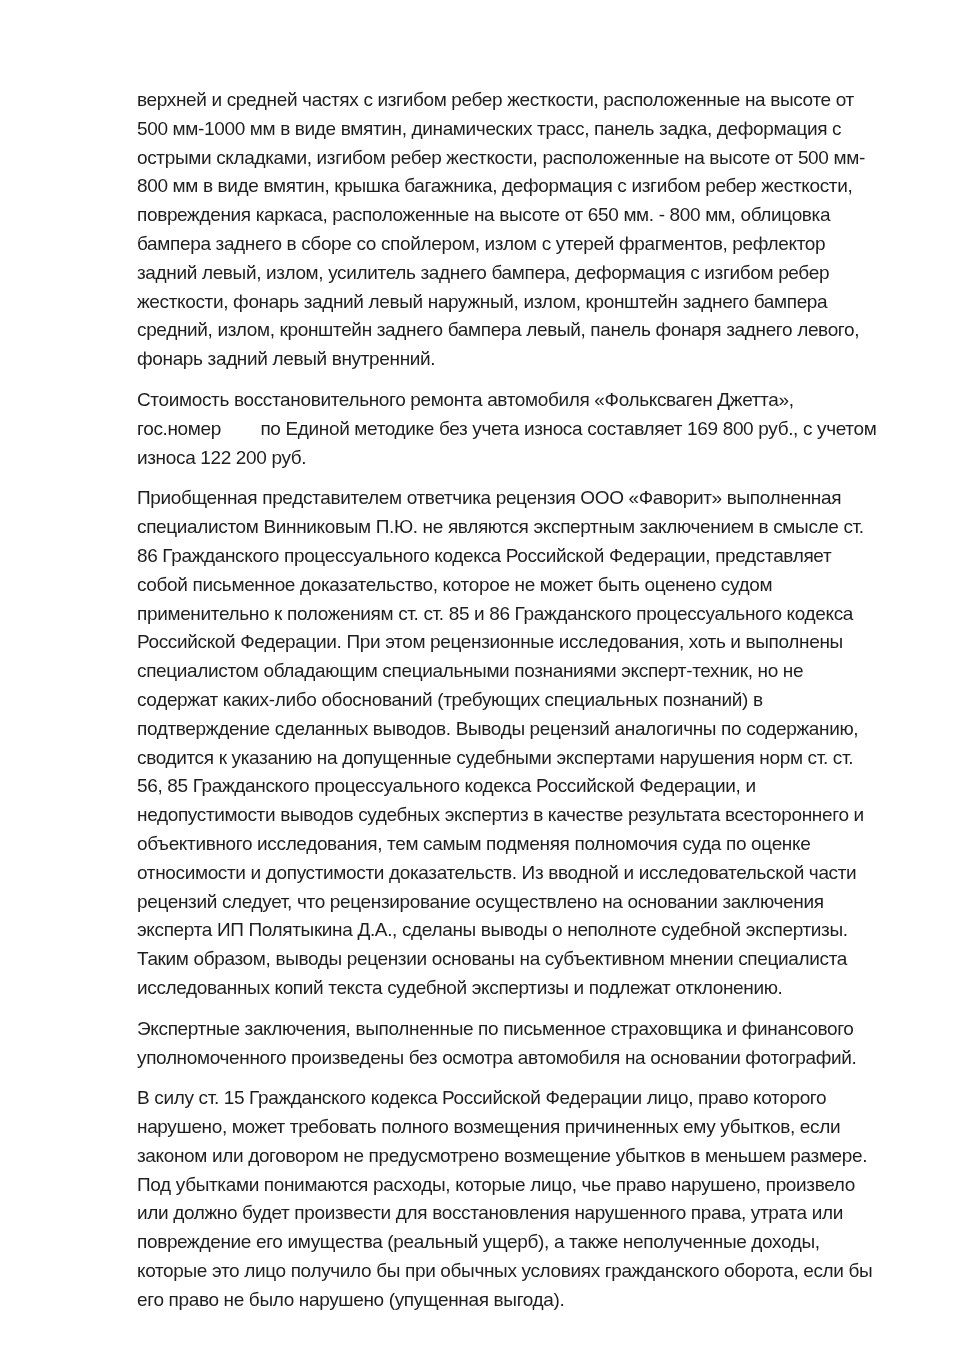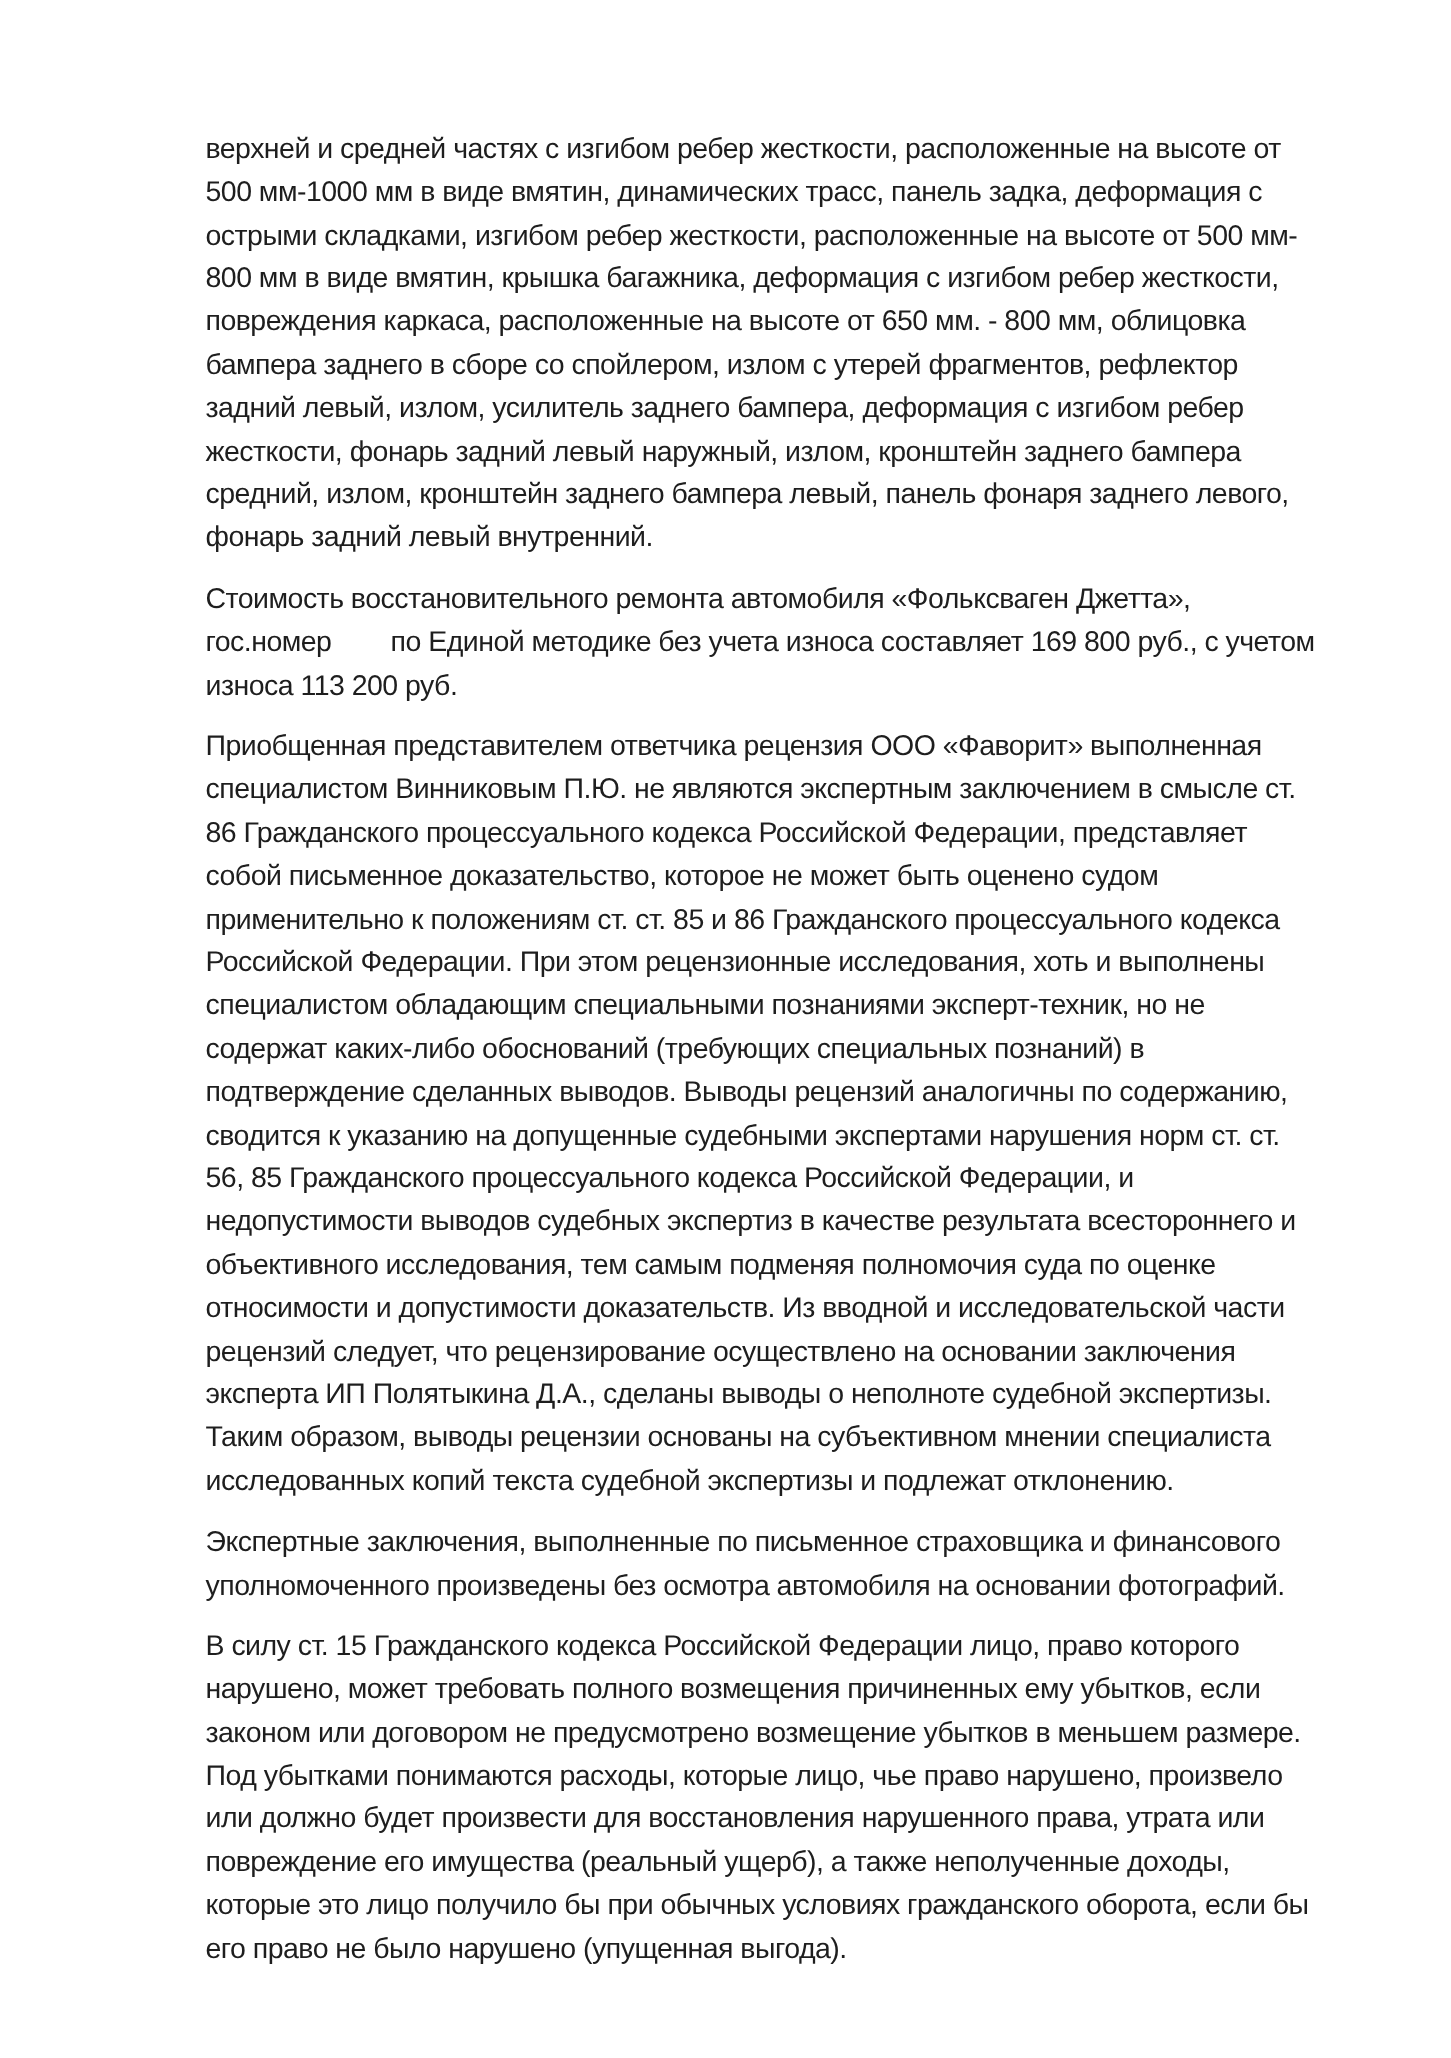--- a/index.html
+++ b/index.html
@@ -42,21 +42,21 @@
 острыми складками, изгибом ребер жесткости, расположенные на высоте от 500 мм-
 800 мм в виде вмятин, крышка багажника, деформация с изгибом ребер жесткости,
 повреждения каркаса, расположенные на высоте от 650 мм. - 800 мм, облицовка
 бампера заднего в сборе со спойлером, излом с утерей фрагментов, рефлектор
 задний левый, излом, усилитель заднего бампера, деформация с изгибом ребер
 жесткости, фонарь задний левый наружный, излом, кронштейн заднего бампера
 средний, излом, кронштейн заднего бампера левый, панель фонаря заднего левого,
 фонарь задний левый внутренний.</p>
     <p class="para">Стоимость восстановительного ремонта автомобиля «Фольксваген Джетта»,
 гос.номер        по Единой методике без учета износа составляет 169 800 руб., с учетом
-износа 113 200 руб.</p>
+износа 122 200 руб.</p>
     <p class="para">Приобщенная представителем ответчика рецензия ООО «Фаворит» выполненная
 специалистом Винниковым П.Ю. не являются экспертным заключением в смысле ст.
 86 Гражданского процессуального кодекса Российской Федерации, представляет
 собой письменное доказательство, которое не может быть оценено судом
 применительно к положениям ст. ст. 85 и 86 Гражданского процессуального кодекса
 Российской Федерации. При этом рецензионные исследования, хоть и выполнены
 специалистом обладающим специальными познаниями эксперт-техник, но не
 содержат каких-либо обоснований (требующих специальных познаний) в
 подтверждение сделанных выводов. Выводы рецензий аналогичны по содержанию,
 сводится к указанию на допущенные судебными экспертами нарушения норм ст. ст.

